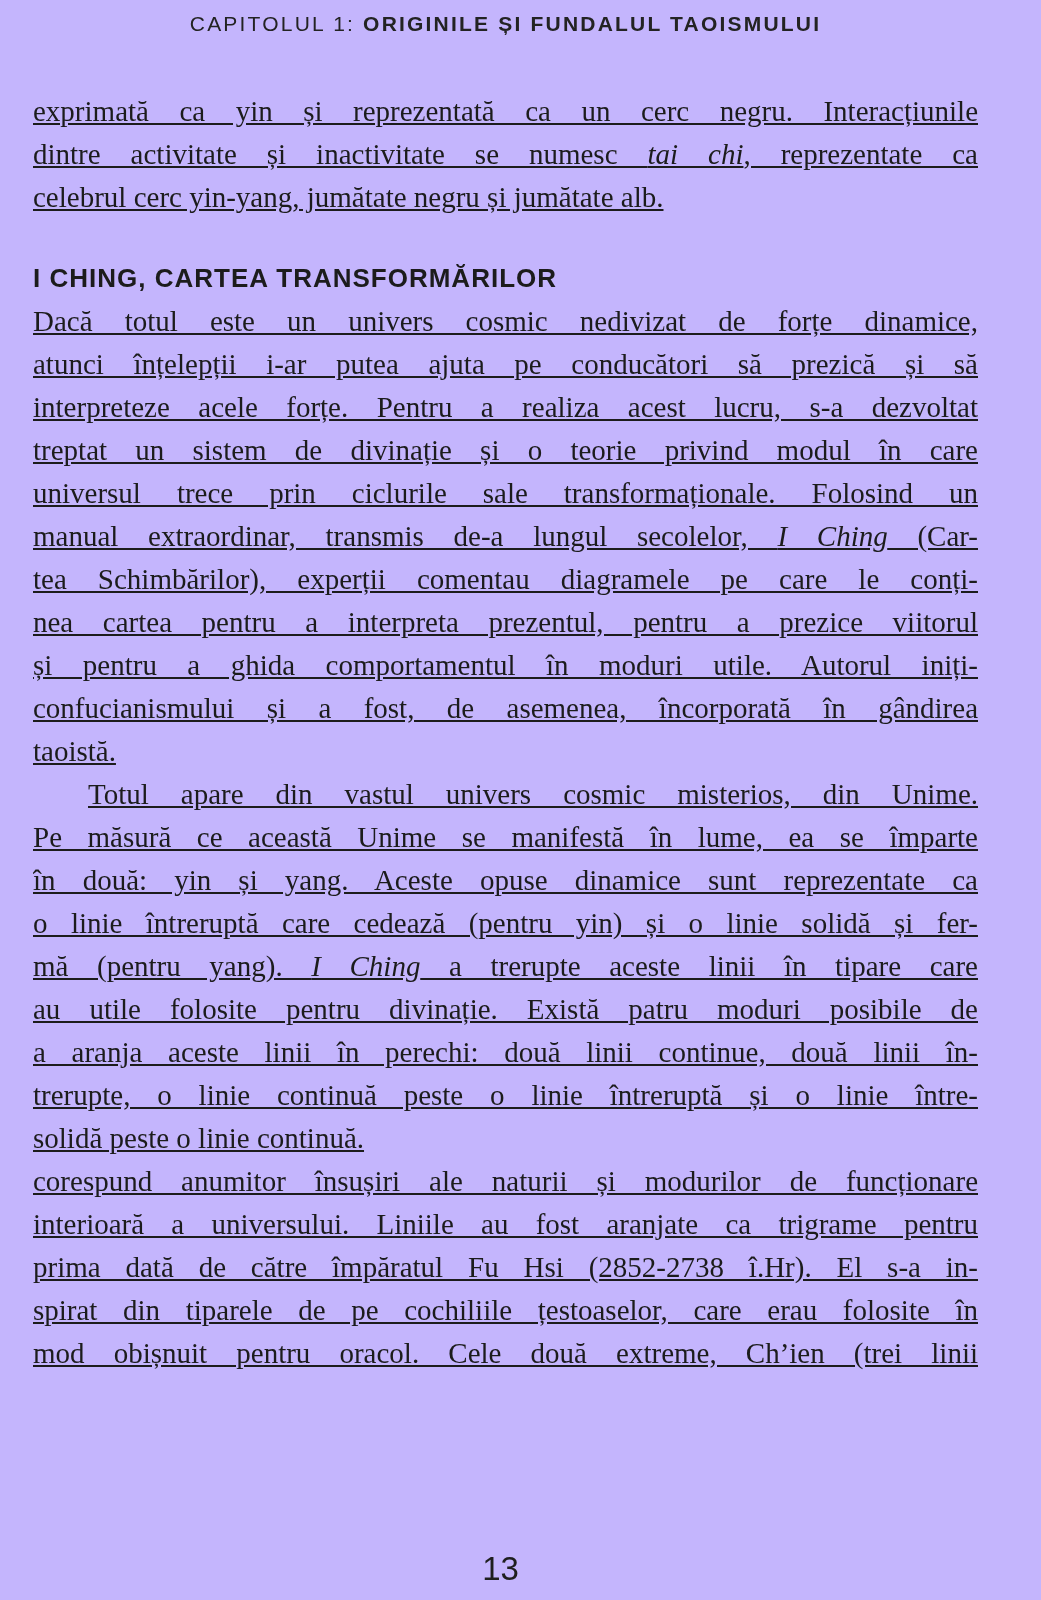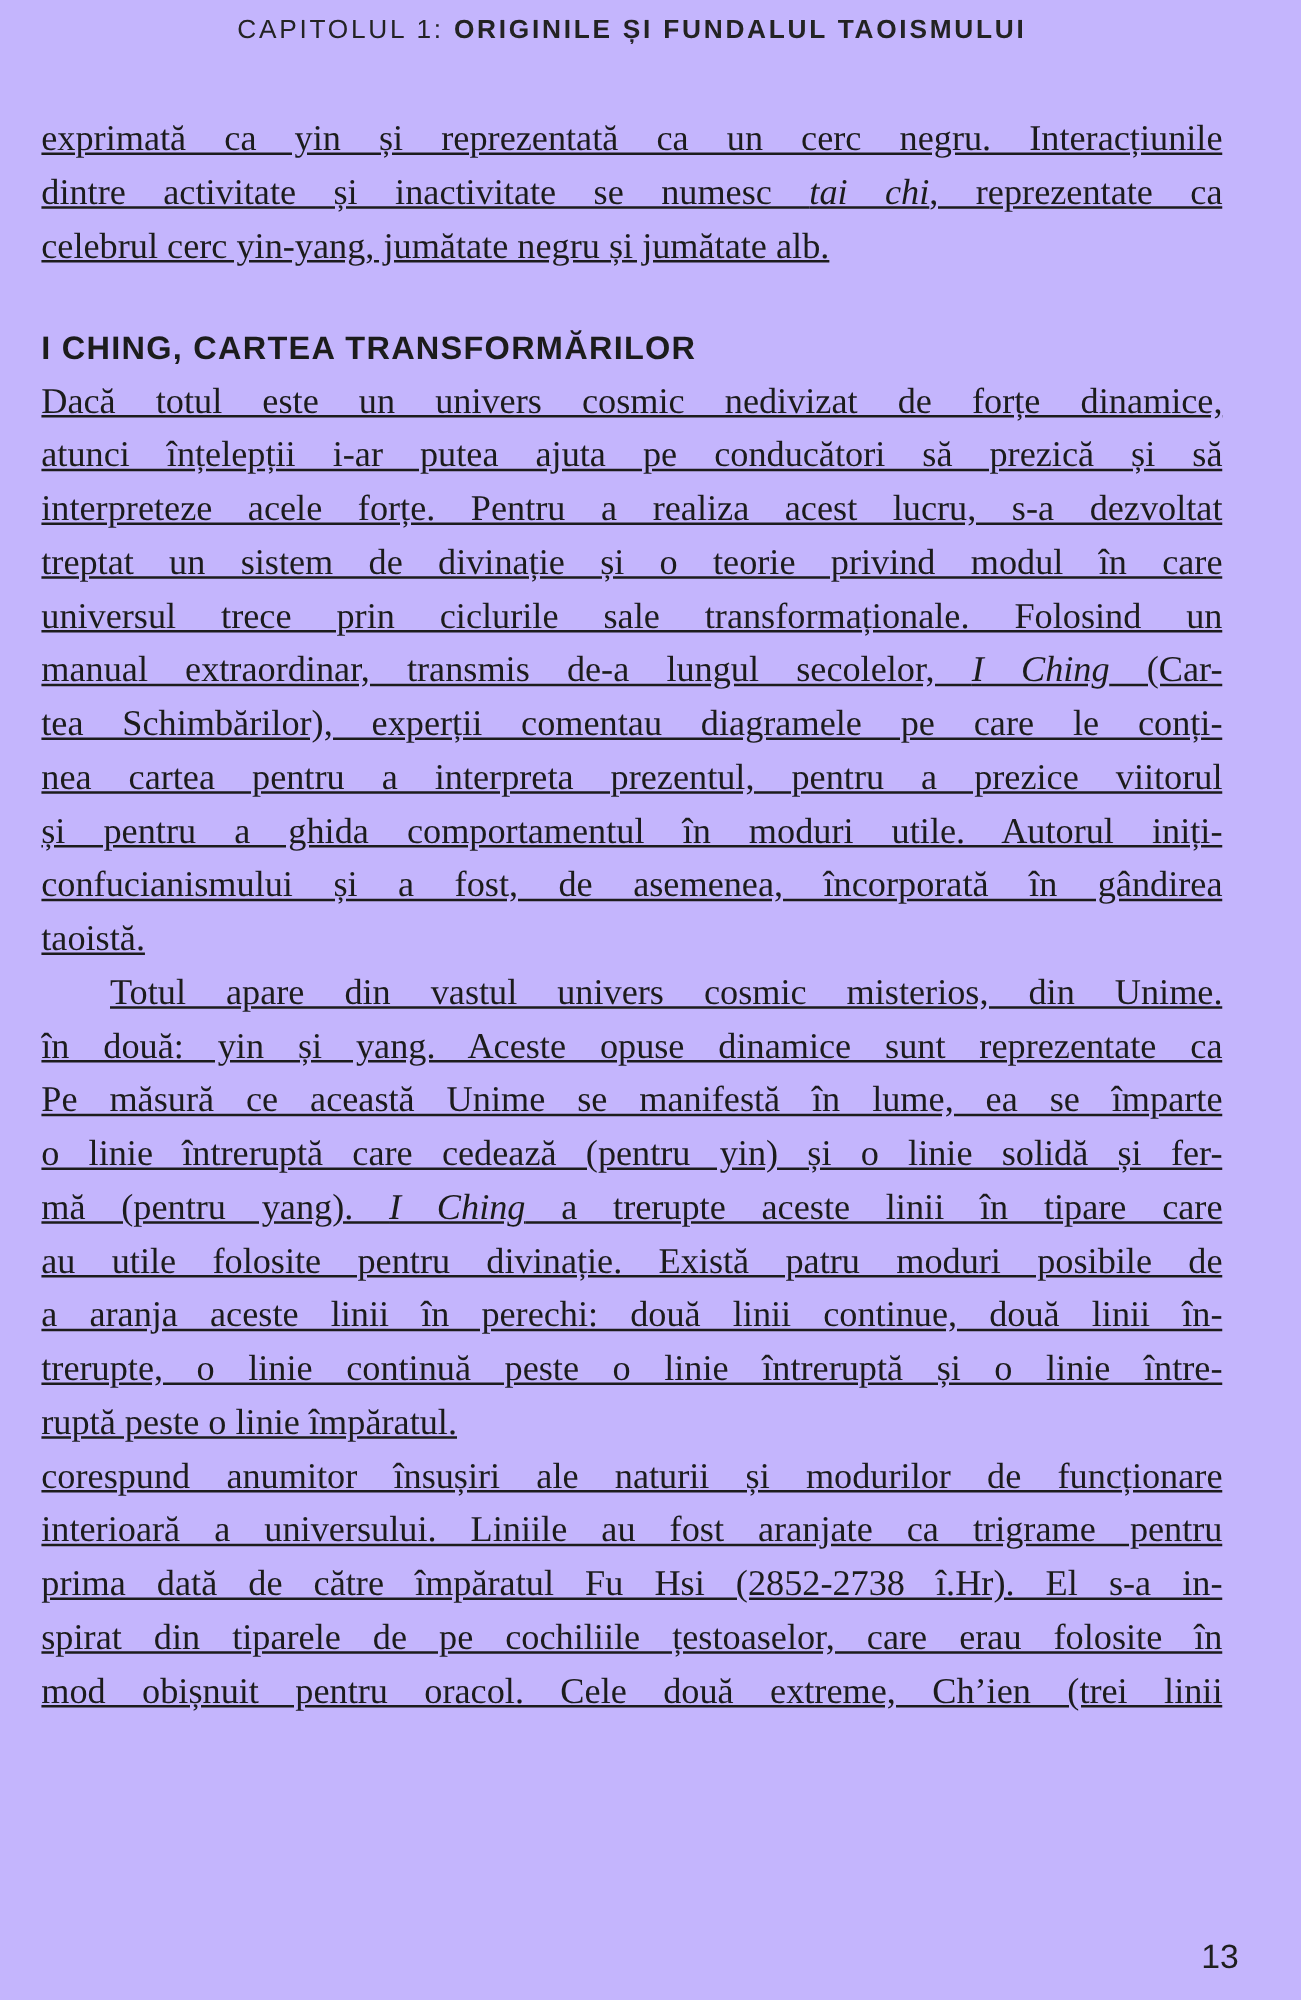--- a/index.html
+++ b/index.html
@@ -47,26 +47,26 @@
     overflow: hidden;
     text-align: justify;
     text-align-last: justify;
     text-decoration: underline;
   }
   .line.no-just { text-align-last: left; }
   .line.indent { text-indent: 55px; }
   .line em { font-style: italic; }
   .page-number {
     position: absolute;
-    left: 46px;
+    left: 28px;
     width: 945px;
     top: 1550px;
-    text-align: right;
+    text-align: center;
     font-family: "Liberation Sans", sans-serif;
-    font-size: 27px;
+    font-size: 33px;
     color: #1f1f1f;
   }
 </style>
 </head>
 <body>
 
 <div class="page">
   <div class="content">
     <header class="page-header">
       <span class="chapter-label">CAPITOLUL 1:</span>
@@ -89,28 +89,28 @@
           <div class="line"><span>universul trece prin ciclurile sale transformaționale. Folosind un</span></div>
           <div class="line"><span>manual extraordinar, transmis de-a lungul secolelor, </span><em>I Ching</em><span> (Car-</span></div>
           <div class="line"><span>tea Schimbărilor), experții comentau diagramele pe care le conți-</span></div>
           <div class="line"><span>nea cartea pentru a interpreta prezentul, pentru a prezice viitorul</span></div>
           <div class="line"><span>și pentru a ghida comportamentul în moduri utile. Autorul iniți-</span></div>
           <div class="line"><span>confucianismului și a fost, de asemenea, încorporată în gândirea</span></div>
           <div class="line no-just"><span>taoistă.</span></div>
         </div>
         <div class="paragraph">
           <div class="line indent"><span>Totul apare din vastul univers cosmic misterios, din Unime.</span></div>
+          <div class="line"><span>Pe măsură ce această Unime se manifestă în lume, ea se împarte</span></div>
           <div class="line"><span>în două: yin și yang. Aceste opuse dinamice sunt reprezentate ca</span></div>
-          <div class="line"><span>Pe măsură ce această Unime se manifestă în lume, ea se împarte</span></div>
           <div class="line"><span>o linie întreruptă care cedează (pentru yin) și o linie solidă și fer-</span></div>
           <div class="line"><span>mă (pentru yang). </span><em>I Ching</em><span> a trerupte aceste linii în tipare care</span></div>
           <div class="line"><span>au utile folosite pentru divinație. Există patru moduri posibile de</span></div>
           <div class="line"><span>a aranja aceste linii în perechi: două linii continue, două linii în-</span></div>
           <div class="line"><span>trerupte, o linie continuă peste o linie întreruptă și o linie între-</span></div>
-          <div class="line no-just"><span>ruptă peste o linie împăratul.</span></div>
+          <div class="line no-just"><span>solidă peste o linie continuă.</span></div>
         </div>
         <div class="paragraph">
           <div class="line"><span>corespund anumitor însușiri ale naturii și modurilor de funcționare</span></div>
           <div class="line"><span>interioară a universului. Liniile au fost aranjate ca trigrame pentru</span></div>
           <div class="line"><span>prima dată de către împăratul Fu Hsi (2852-2738 î.Hr). El s-a in-</span></div>
           <div class="line"><span>spirat din tiparele de pe cochiliile țestoaselor, care erau folosite în</span></div>
           <div class="line"><span>mod obișnuit pentru oracol. Cele două extreme, Ch’ien (trei linii</span></div>
         </div>
       </main>
   </div>

